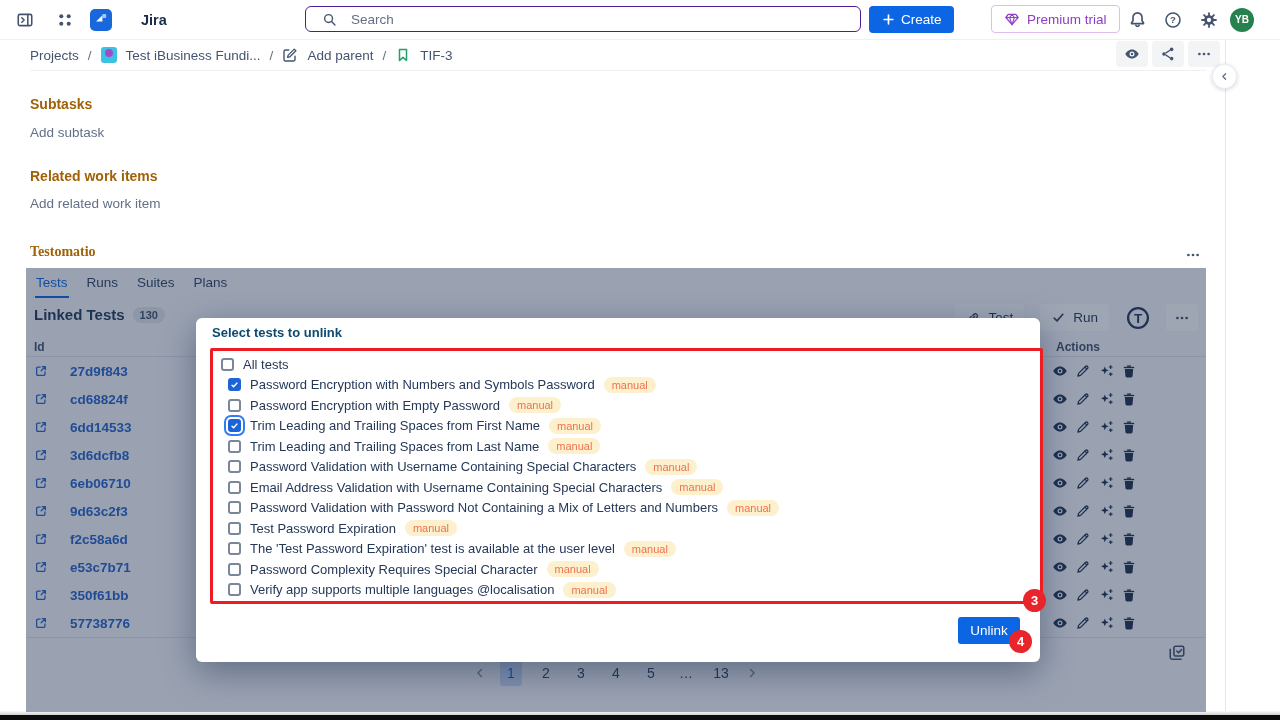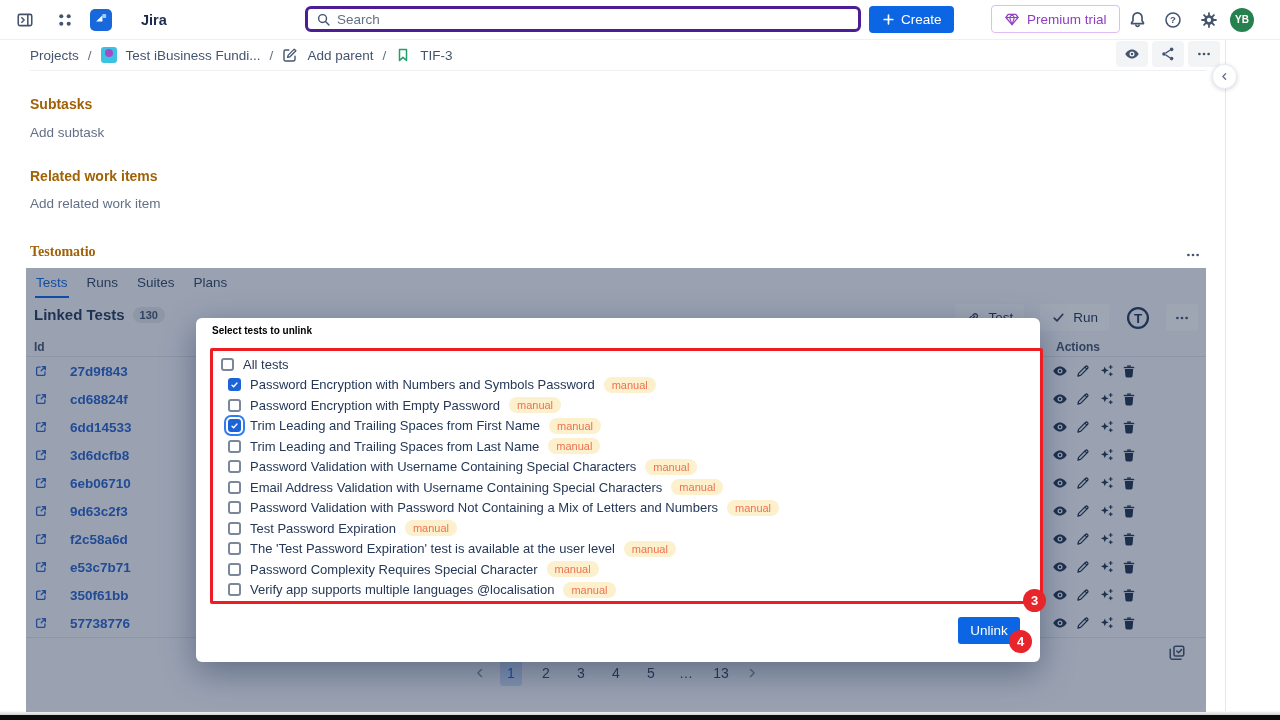--- a/index.html
+++ b/index.html
@@ -8,21 +8,21 @@
   .abs{position:absolute;}
   svg{display:block;}
   .ic{color:#44546f;}
 
   
   .topnav{left:0;top:0;width:1280px;height:39px;background:#fff;border-bottom:1px solid #eef0f3;}
   .nav-left{left:10px;top:0;height:39px;display:flex;align-items:center;gap:10px;}
   .iconbtn{width:30px;height:30px;border-radius:4px;display:flex;align-items:center;justify-content:center;cursor:pointer;background:transparent;border:none;padding:0;}
   .jira-logo{width:22px;height:22px;border-radius:5px;background:#1868db;display:flex;align-items:center;justify-content:center;}
   .appname{font-weight:700;font-size:14.5px;color:#1c2b4a;margin-left:19px;}
-  .searchbox{left:305px;top:6px;width:556px;height:26px;border:3px solid #4c1d95;border-radius:6px;background:#fff;display:flex;align-items:center;padding:0 8px;gap:4px;box-sizing:border-box;}
+  .searchbox{left:305px;top:6px;width:556px;height:26px;border:1px solid #4c1d95;border-radius:6px;background:#fff;display:flex;align-items:center;padding:0 16px;gap:12px;box-sizing:border-box;}
   .searchbox input{border:none;outline:none;flex:1;font-size:13.5px;font-family:inherit;color:#172b4d;background:transparent;}
   .searchbox input::placeholder{color:#626f86;}
   .create-btn{left:869px;top:6px;height:27px;padding:0 12px;background:#0c66e4;color:#fff;border:none;border-radius:4px;display:flex;align-items:center;gap:5px;font-size:13.5px;font-weight:500;cursor:pointer;}
   .premium-btn{left:991px;top:5px;height:28px;box-sizing:border-box;padding:0 12px;background:#fff;border:1px solid #dfbdf4;border-radius:4px;display:flex;align-items:center;gap:7px;color:#8f3dc2;font-size:13.5px;font-weight:500;cursor:pointer;}
   .nav-right{left:1122px;top:0;height:39px;display:flex;align-items:center;gap:6px;}
   .avatar{width:24px;height:24px;border-radius:50%;background:#27814e;color:#fff;font-size:10px;font-weight:700;display:flex;align-items:center;justify-content:center;cursor:pointer;}
 
   
   .crumbs{left:30px;top:41px;height:28px;display:flex;align-items:center;gap:9px;color:#44546f;font-size:13.5px;}
   .crumbs .sep{color:#626f86;}
@@ -61,21 +61,21 @@
   .foot-rule{left:0;top:369px;width:1180px;height:1px;background:#e1e3e8;}
   .selall{left:1142px;top:376px;width:18px;height:18px;color:#44546f;cursor:pointer;}
   .pager{left:0;top:392px;width:1180px;display:flex;justify-content:center;align-items:center;gap:13px;font-size:14px;color:#344563;}
   .pg{min-width:22px;height:26px;display:flex;align-items:center;justify-content:center;border-radius:3px;cursor:pointer;}
   .pg.cur{background:#cdddf9;color:#1c63d6;font-weight:500;}
   .pg-chev{color:#8a94a6;cursor:pointer;}
   .dim{left:0;top:0;width:1180px;height:444px;background:rgba(23,43,77,.42);z-index:6;}
 
   
   .modal{left:196px;top:318px;width:844px;height:344px;background:#fff;border-radius:6px;z-index:20;box-shadow:0 10px 34px rgba(9,30,66,.4);}
-  .modal-title{left:16px;top:7px;font-size:10px;font-weight:700;color:#000000;}
+  .modal-title{left:16px;top:7px;font-size:13px;font-weight:700;color:#0c4a6e;}
   .redbox{left:14px;top:30px;width:819px;height:247px;border:3px solid #ee1d23;border-radius:2px;padding:3px 0 0 8px;box-sizing:content-box;}
   .chk-row{height:20.5px;display:flex;align-items:center;gap:9px;cursor:pointer;}
   .chk-row.child{padding-left:7px;}
   .cb{width:13px;height:13px;border:2px solid #7a8699;border-radius:3px;background:#fff;box-sizing:border-box;flex:none;display:flex;align-items:center;justify-content:center;}
   .cb.checked{background:#1d63d8;border-color:#1d63d8;}
   .cb.focused{outline:2px solid #2e7cf6;outline-offset:2px;border-radius:3px;}
   .chk-lbl{color:#253858;font-size:13px;}
   .badge{background:#fcf0cd;color:#ee7252;font-size:11px;border-radius:9px;padding:2px 8px;}
   .unlink-btn{left:762px;top:299px;width:62px;height:27px;background:#0c66e4;color:#fff;border:none;border-radius:3px;font-size:13.5px;font-weight:500;font-family:inherit;cursor:pointer;z-index:21;}
   .stepdot{width:23px;height:23px;border-radius:50%;background:#e8252b;color:#fff;font-size:13px;font-weight:700;display:flex;align-items:center;justify-content:center;z-index:22;}

